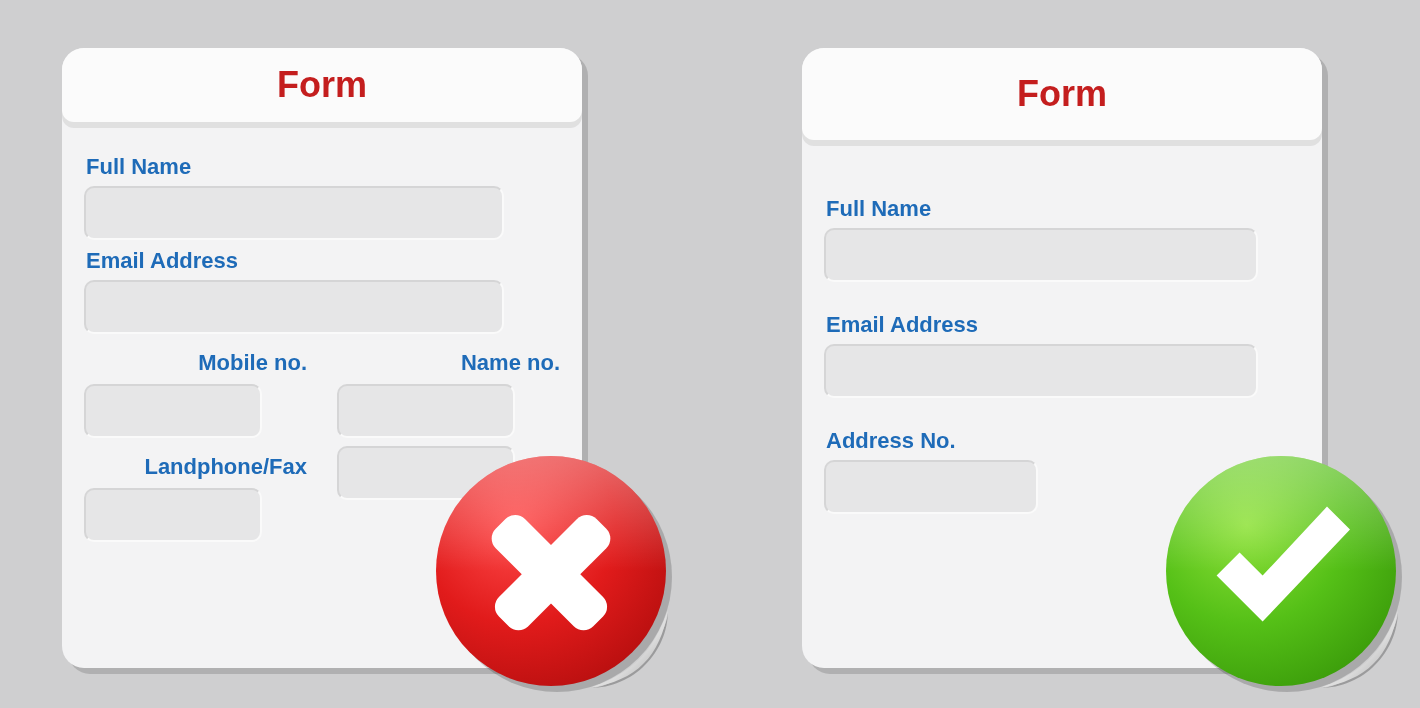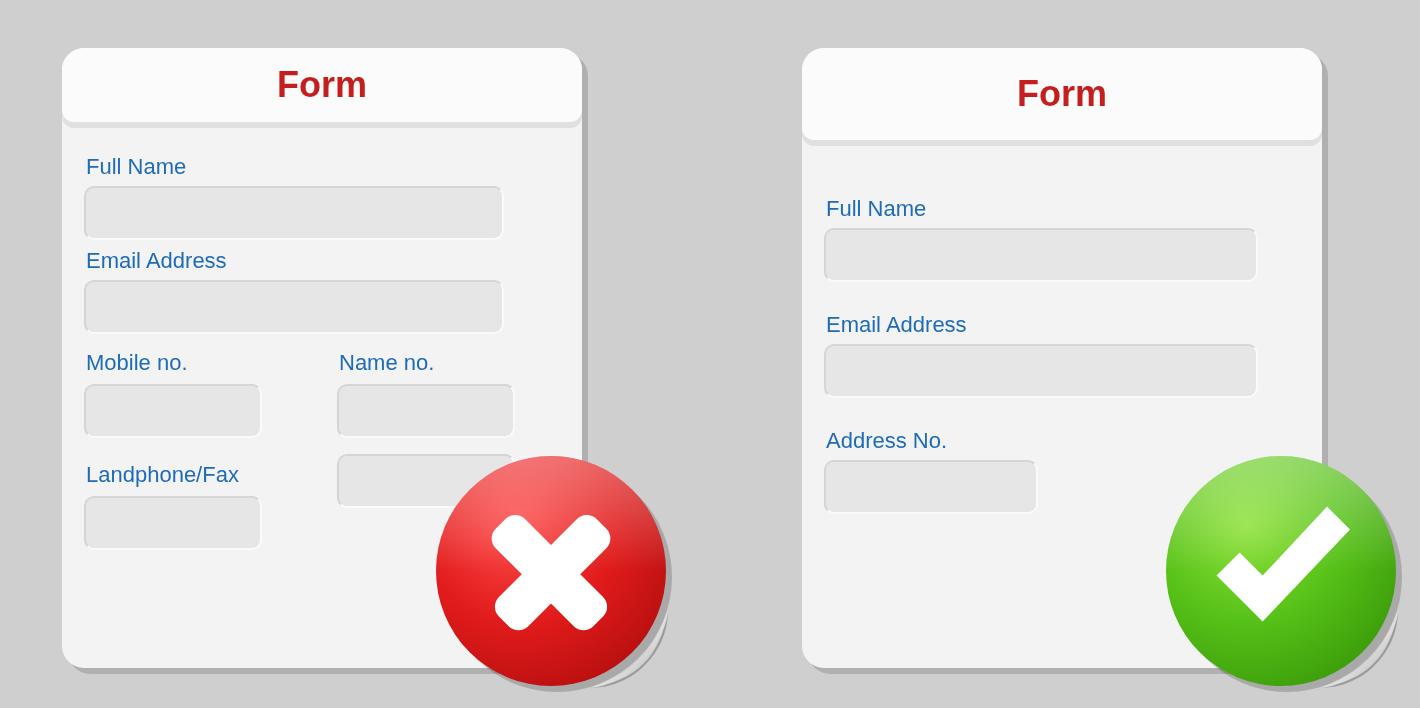--- a/index.html
+++ b/index.html
@@ -67,37 +67,37 @@
   #card-right .form-header {
     font-size: 36px;
     line-height: 92px;
     height: 92px;
   }
 
   .form-body { padding: 6px 22px 0 22px; }
 
   .field-label {
     color: var(--label-text);
-    font-weight: normal;
+    font-weight: bold;
     font-size: 22px;
     margin: 8px 0 6px 2px;
   }
 
   .field-input {
     background: var(--input-bg);
     border-radius: 10px;
     height: 50px;
     border-top: 2px solid var(--input-border-dark);
     border-left: 2px solid var(--input-border-dark);
     border-bottom: 2px solid var(--input-border-light);
     border-right: 2px solid var(--input-border-light);
   }
 
   .row { display: flex; gap: 30px; }
-  .col { flex: 1; }
+  .col { flex: 1; text-align: right; }
 
   #card-left .group { margin-bottom: 8px; }
   #card-left .field-input.full { width: 416px; }
   #card-left .field-input.half { width: 174px; }
   #card-left .row .field-label { min-height: 28px; }
 
   #card-right .group { margin-bottom: 30px; }
   #card-right .field-input.full { width: 430px; }
   #card-right .field-input.short { width: 210px; }
   #card-right .form-body { padding-top: 30px; }
@@ -172,21 +172,21 @@
         <div class="col">
           <div class="field-label">Mobile no.</div>
           <div class="field-input half"></div>
         </div>
         <div class="col">
           <div class="field-label">Name no.</div>
           <div class="field-input half"></div>
         </div>
       </div>
 
-      <div class="row" style="margin-top:16px;">
+      <div class="row" style="margin-top:8px;">
         <div class="col">
           <div class="field-label">Landphone/Fax</div>
           <div class="field-input half"></div>
         </div>
         <div class="col">
           <div class="field-input half"></div>
         </div>
       </div>
 
     </div>

